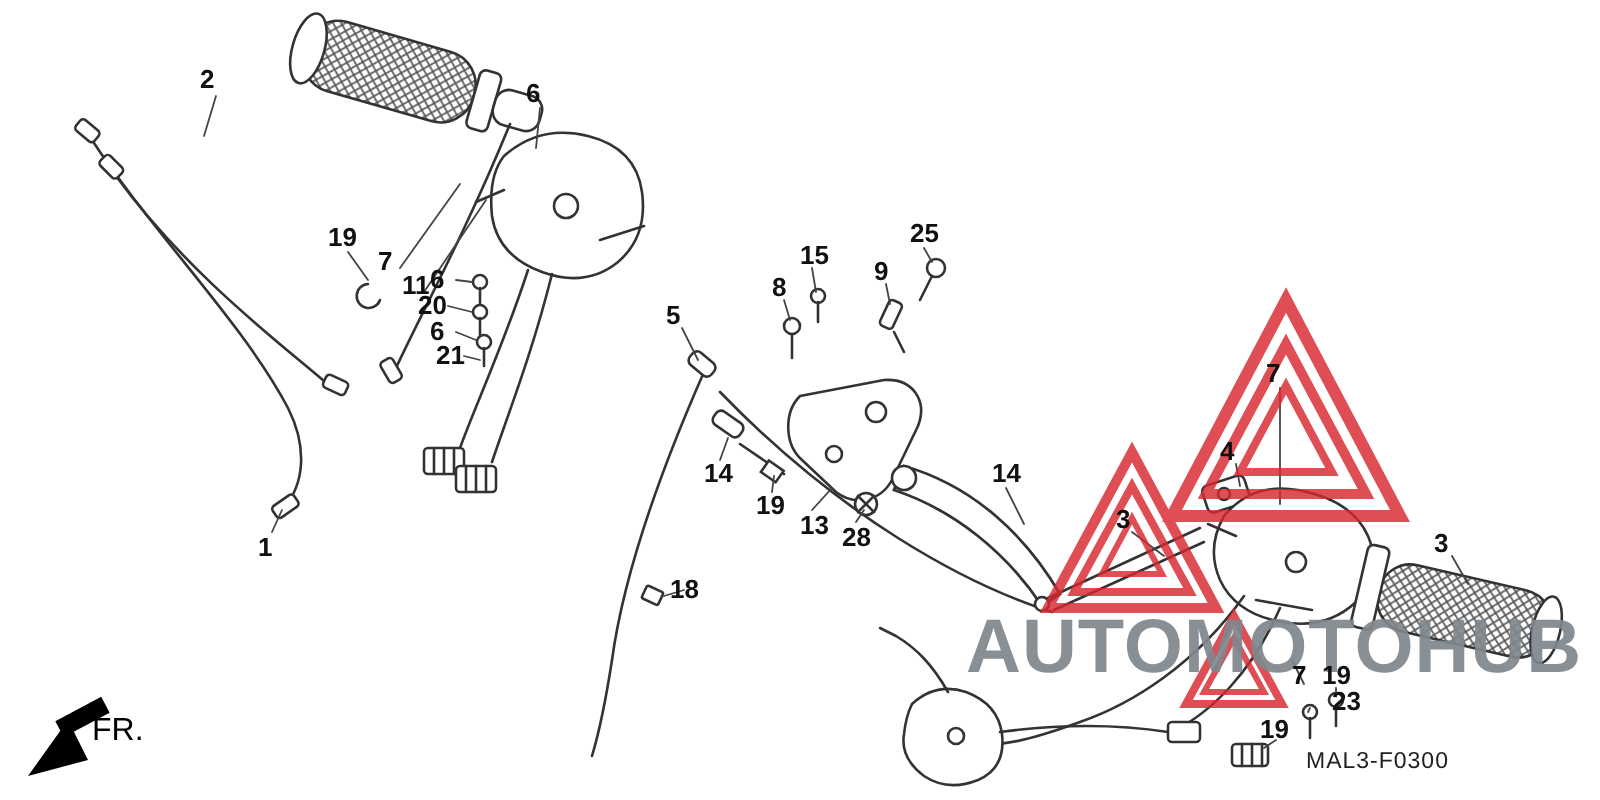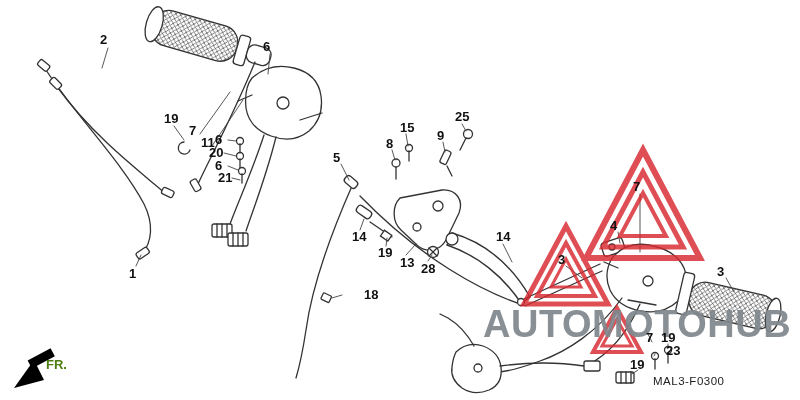--- a/index.html
+++ b/index.html
@@ -1,20 +1,20 @@
 <!DOCTYPE html>
 <html><head>
 <meta charset="utf-8">
 <style>
   html,body{margin:0;padding:0;background:#fff}
   .stage{position:relative;width:800px;height:400px;background:#ffffff;overflow:hidden;
          font-family:"Liberation Sans",sans-serif}
   svg.layer{position:absolute;left:0;top:0}
   .callout{position:absolute;z-index:6;font-size:13px;font-weight:700;color:#111;line-height:1}
-  .fr-label{position:absolute;left:46px;top:357px;z-index:6;font-size:13px;font-weight:700;color:#4d7c0f}
+  .fr-label{position:absolute;left:46px;top:357px;z-index:6;font-size:16px;font-weight:400;color:#000000}
   .part-code{position:absolute;left:653px;top:375px;z-index:6;font-size:11.5px;color:#222;letter-spacing:.5px}
   .watermark-text{position:absolute;left:483px;top:303px;z-index:5;font-size:38px;font-weight:700;
          color:rgba(127,134,141,.93);letter-spacing:.5px;white-space:nowrap}
 </style>
 </head>
 <body>
 
 <div class="stage">
 
   <svg class="layer" style="z-index:1" width="800" height="400" viewBox="0 0 800 400">
@@ -211,21 +211,21 @@
   <div class="callout" style="left:333px;top:151px">5</div>
   <div class="callout" style="left:352px;top:230px">14</div>
   <div class="callout" style="left:378px;top:246px">19</div>
   <div class="callout" style="left:400px;top:256px">13</div>
   <div class="callout" style="left:421px;top:262px">28</div>
   <div class="callout" style="left:386px;top:137px">8</div>
   <div class="callout" style="left:400px;top:121px">15</div>
   <div class="callout" style="left:437px;top:129px">9</div>
   <div class="callout" style="left:455px;top:110px">25</div>
   <div class="callout" style="left:496px;top:230px">14</div>
-  <div class="callout" style="left:364px;top:288px">18</div>
+  <div class="callout" style="left:335px;top:288px">18</div>
   <div class="callout" style="left:558px;top:253px">3</div>
   <div class="callout" style="left:610px;top:219px">4</div>
   <div class="callout" style="left:633px;top:180px">7</div>
   <div class="callout" style="left:717px;top:265px">3</div>
   <div class="callout" style="left:646px;top:331px">7</div>
   <div class="callout" style="left:661px;top:331px">19</div>
   <div class="callout" style="left:666px;top:344px">23</div>
   <div class="callout" style="left:630px;top:358px">19</div>
 
   <div class="fr-label">FR.</div>

